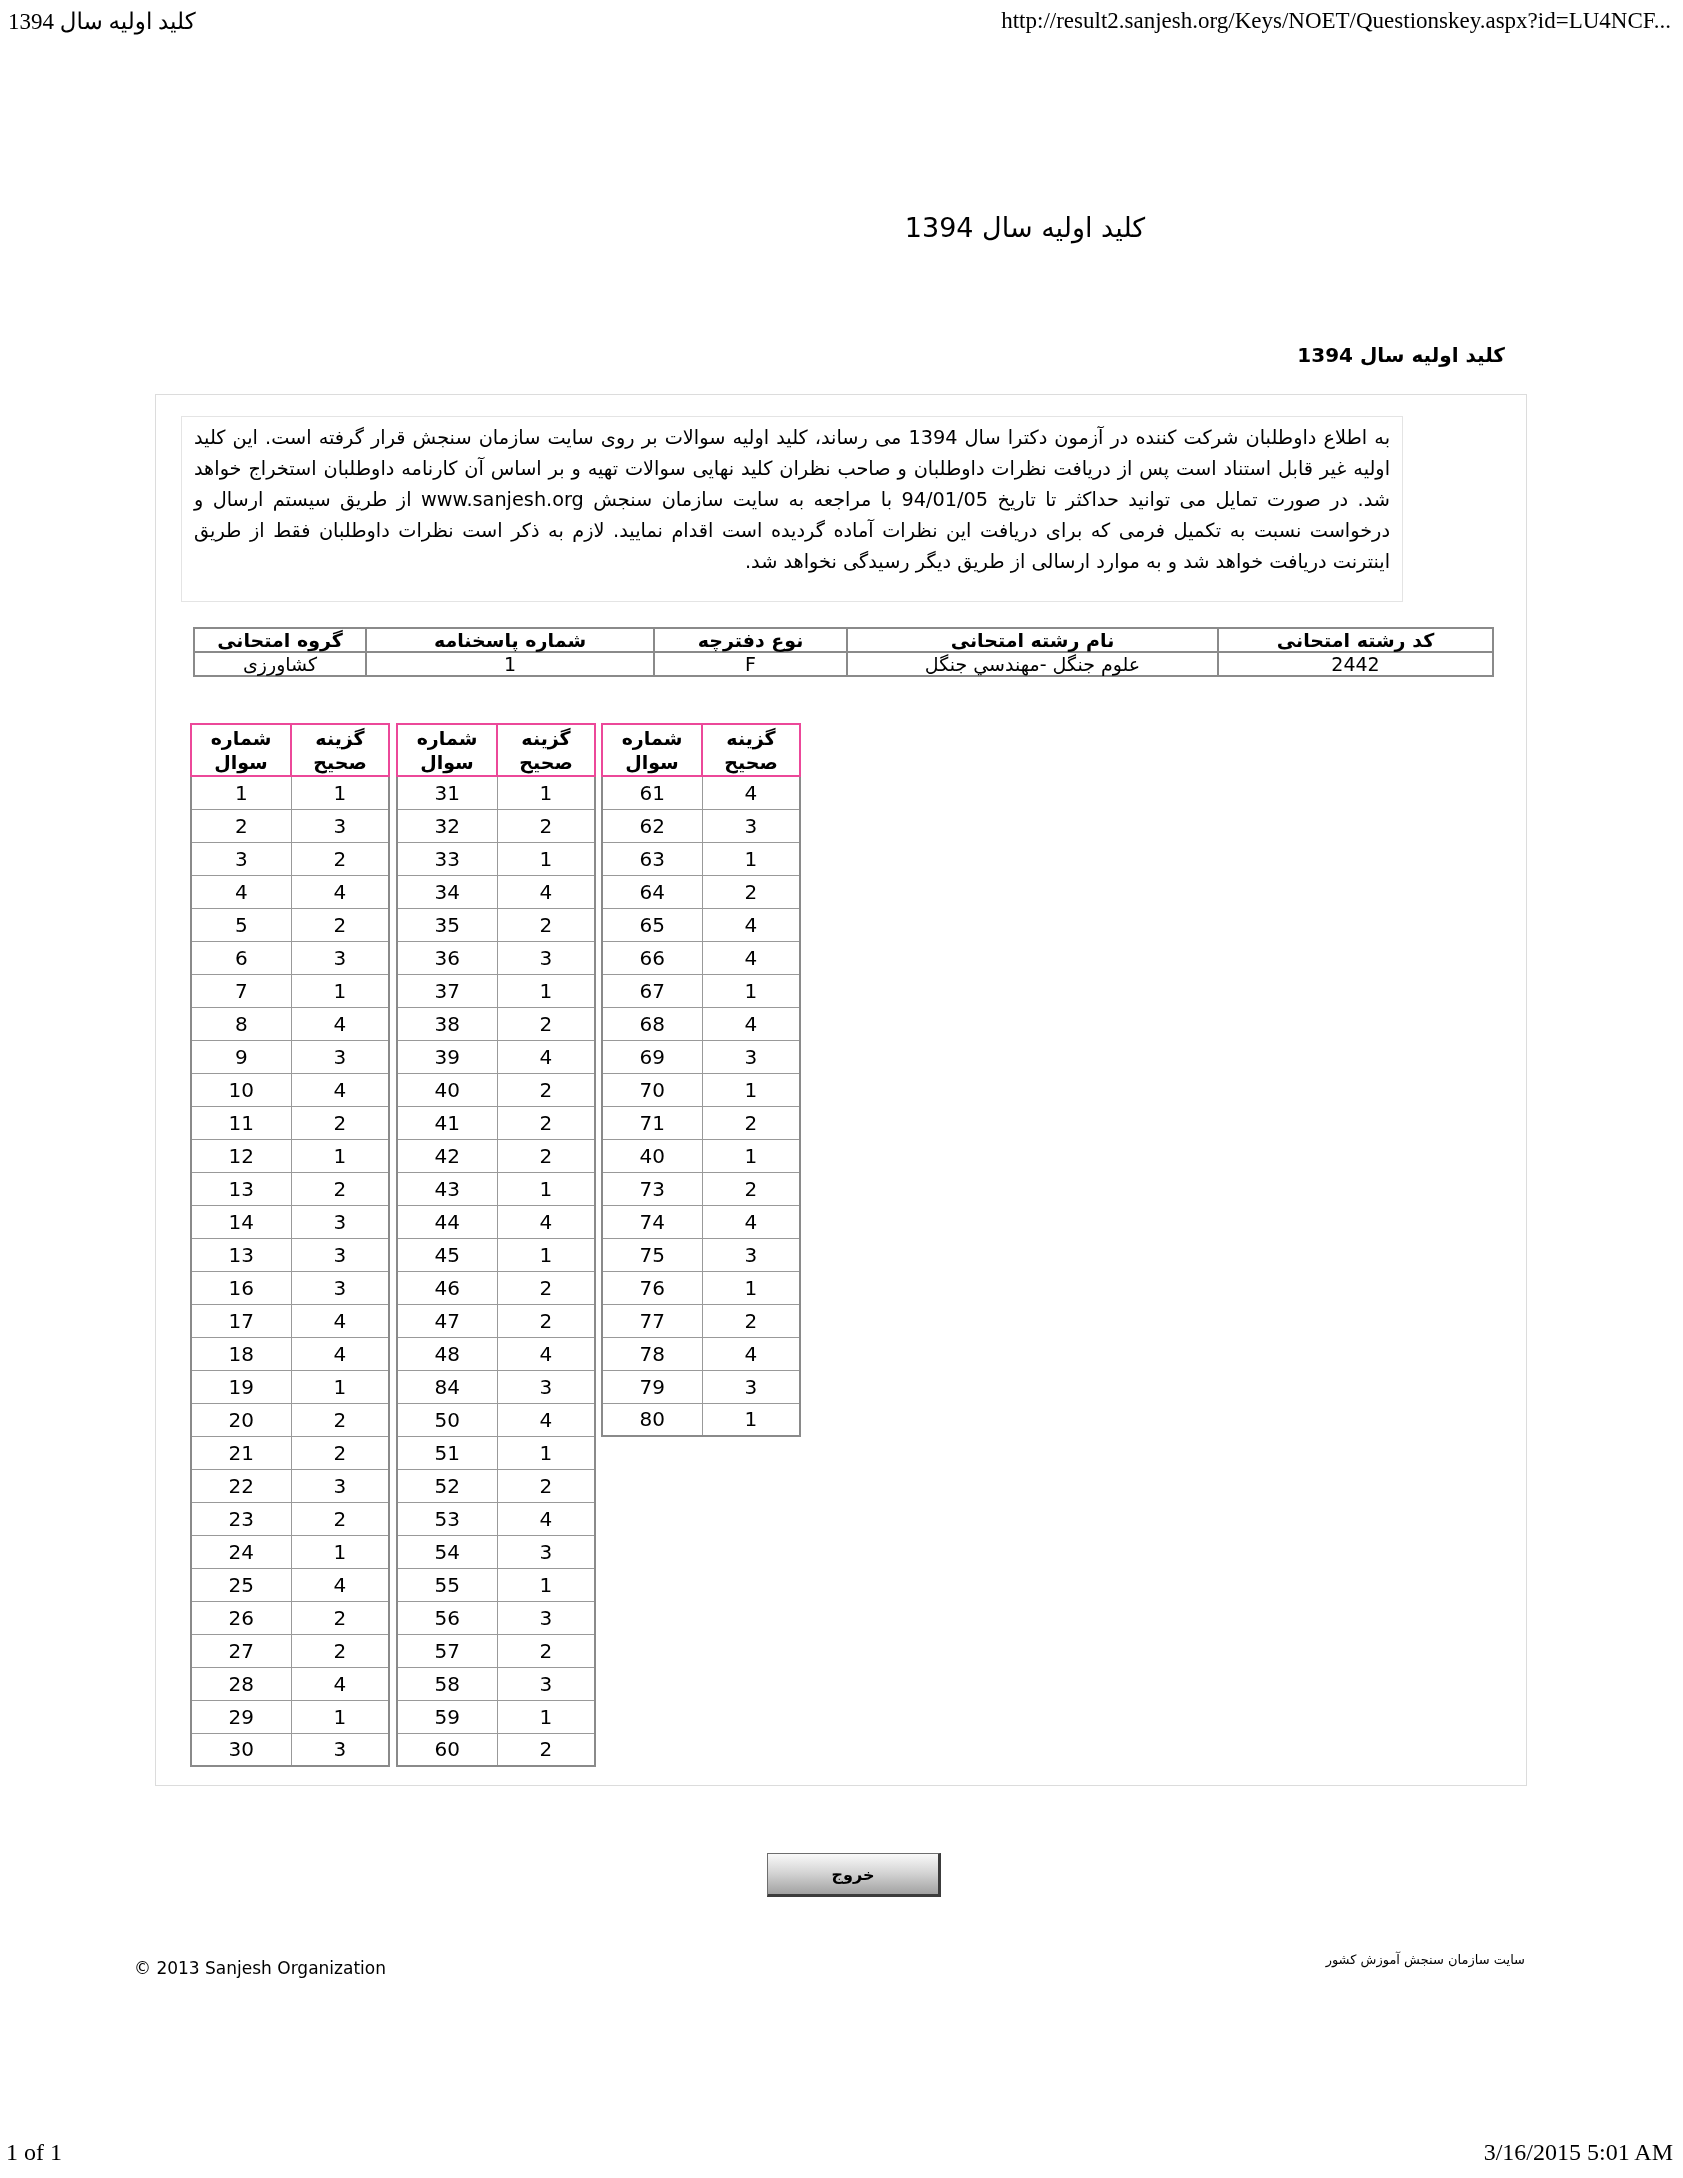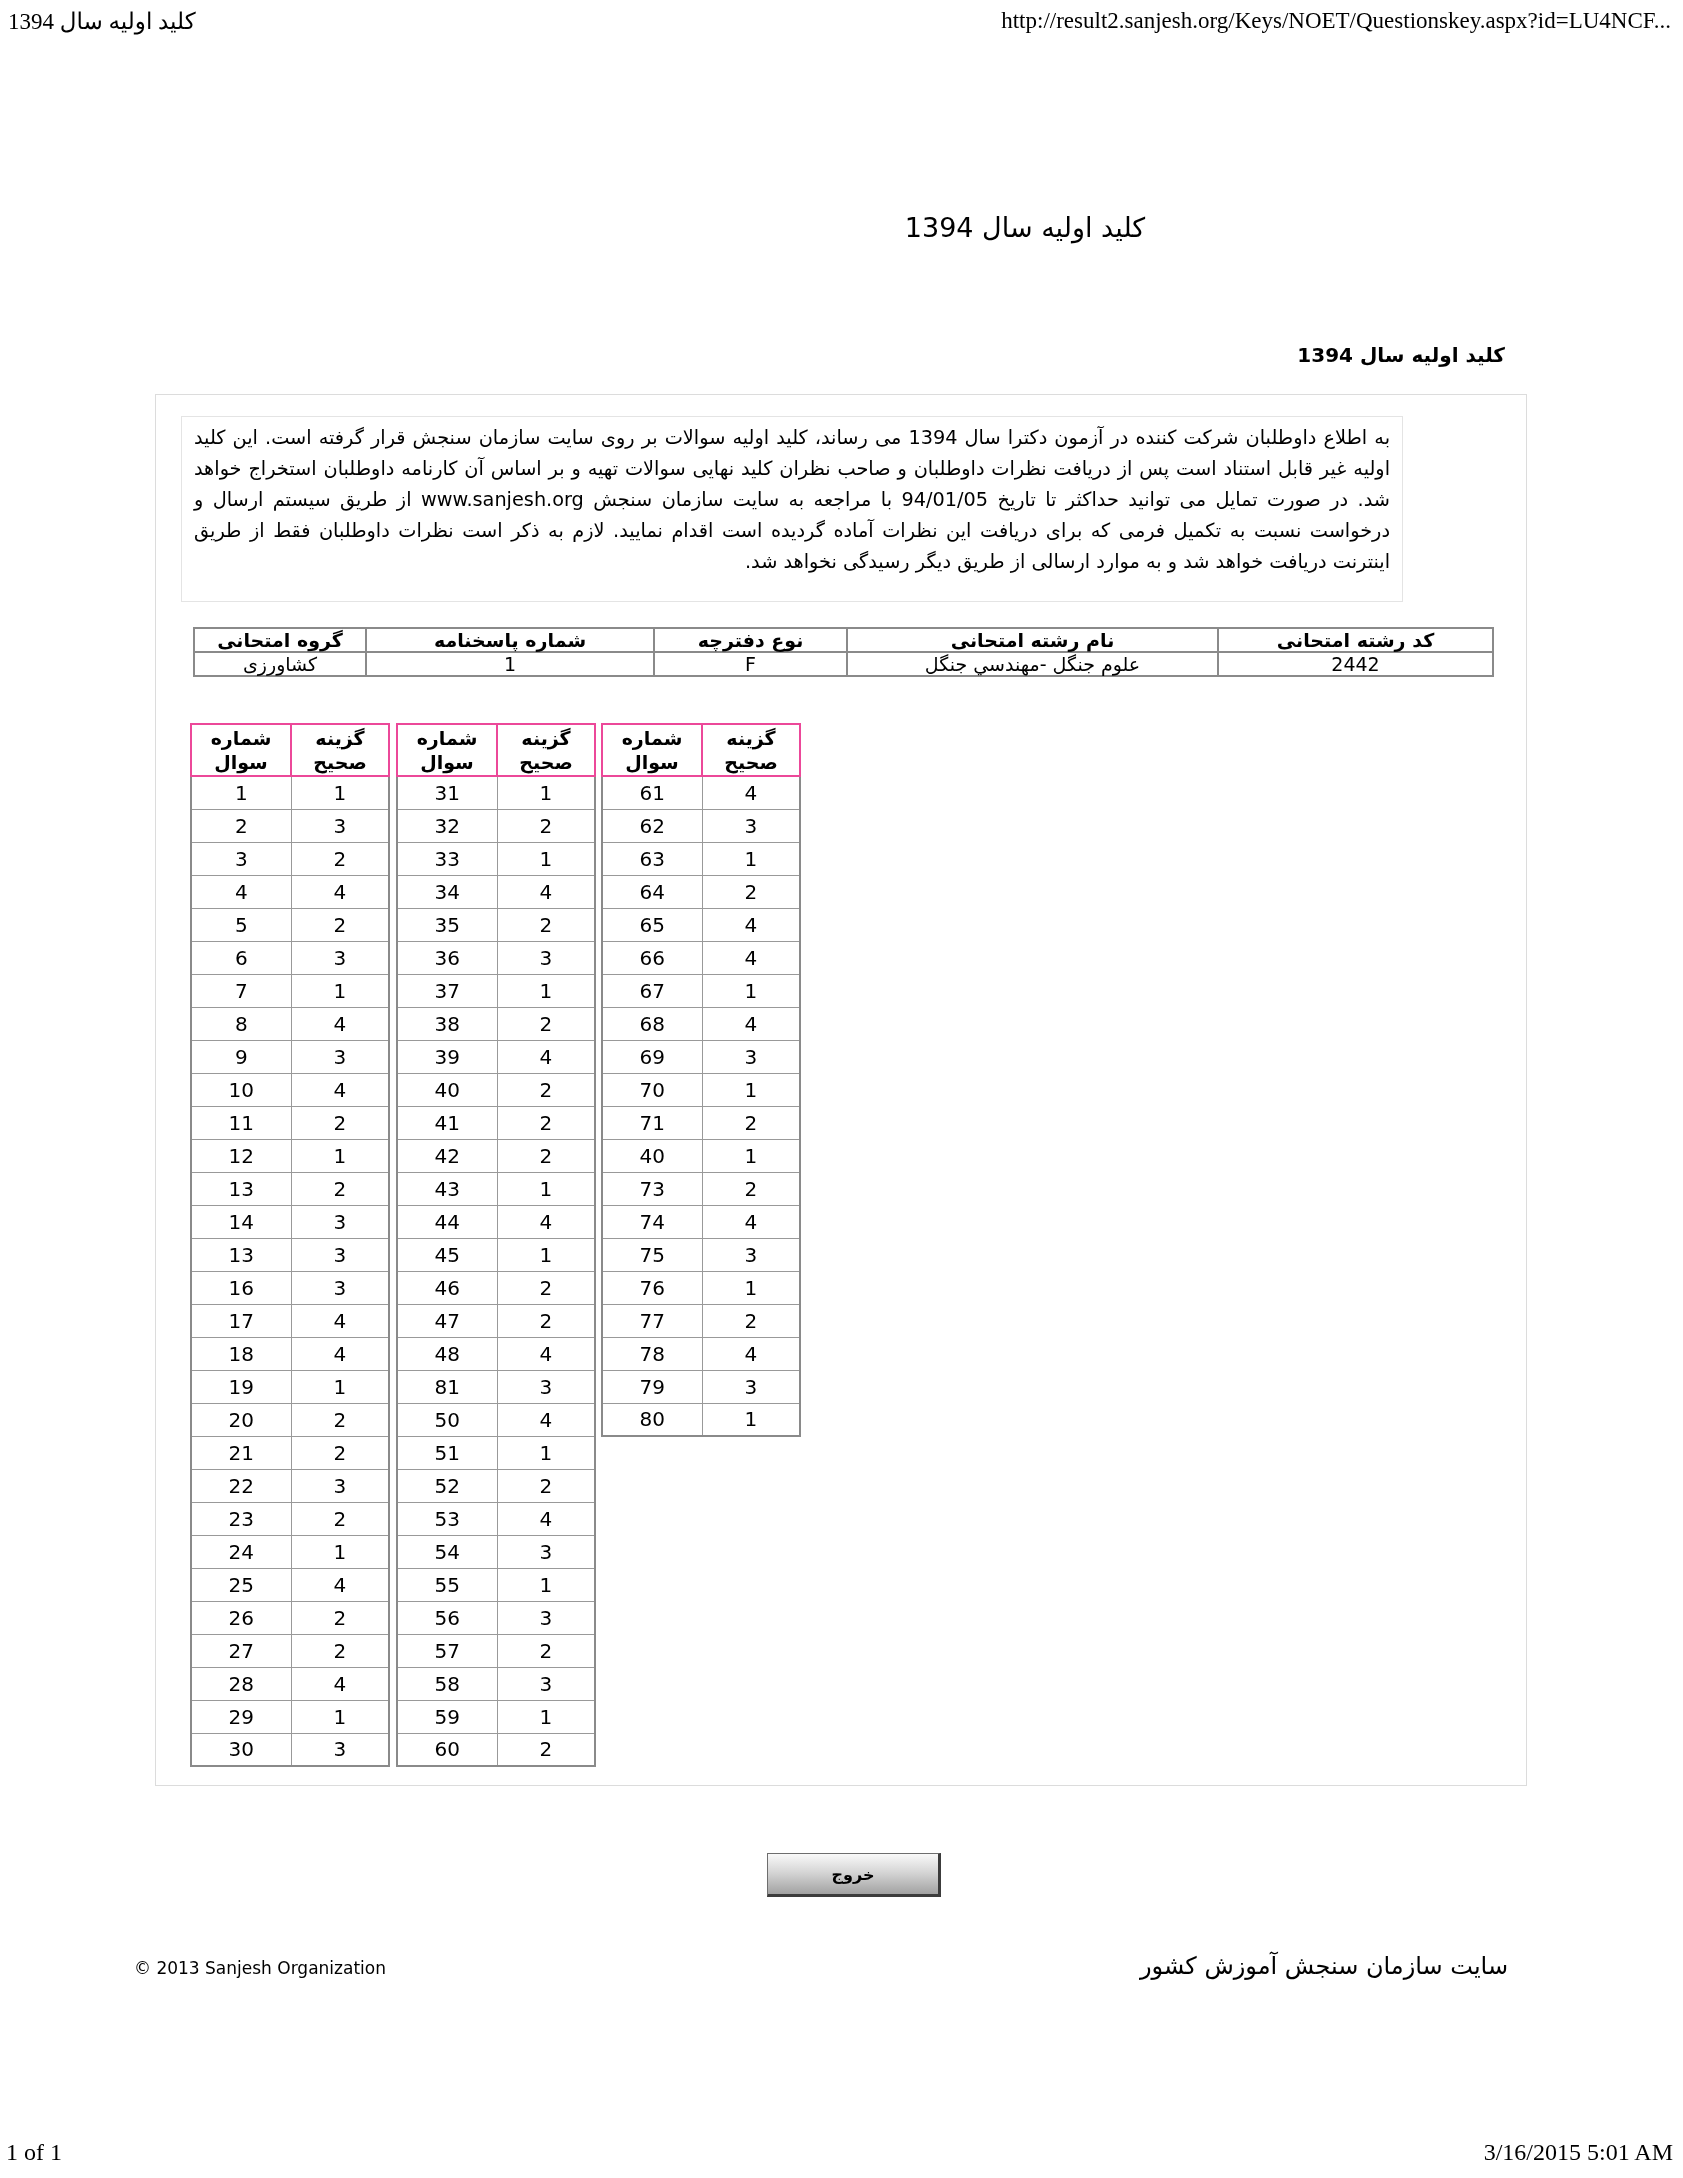--- a/index.html
+++ b/index.html
@@ -73,21 +73,21 @@
     background:linear-gradient(180deg, #f9f9f9 0%, #d6d6d6 45%, #a2a2a2 100%);
     border:1px solid #6e6e6e;
     border-right:3px solid #3c3c3c;
     border-bottom:3px solid #3c3c3c;
     font-family:"DejaVu Sans", sans-serif;
     font-size:16px; font-weight:bold; color:#000;
     cursor:pointer;
   }
 
   .footer-left  { top:1958px; left:134px;  font-size:17px; }
-  .footer-right { top:1952px; right:175px; font-size:24px; }
+  .footer-right { top:1952px; right:158px; font-size:13px; }
 </style>
 </head>
 <body>
 
 <div class="abs serif print-header-left" dir="rtl">کلید اولیه سال 1394</div>
 <div class="abs serif print-header-right">http://result2.sanjesh.org/Keys/NOET/Questionskey.aspx?id=LU4NCF...</div>
 
 <div class="abs main-title" dir="rtl">کلید اولیه سال 1394</div>
 <div class="abs section-title" dir="rtl">کلید اولیه سال 1394</div>
 
@@ -336,21 +336,21 @@
       </tr>
       <tr>
         <td>47</td>
         <td>2</td>
       </tr>
       <tr>
         <td>48</td>
         <td>4</td>
       </tr>
       <tr>
-        <td>81</td>
+        <td>84</td>
         <td>3</td>
       </tr>
       <tr>
         <td>50</td>
         <td>4</td>
       </tr>
       <tr>
         <td>51</td>
         <td>1</td>
       </tr>

